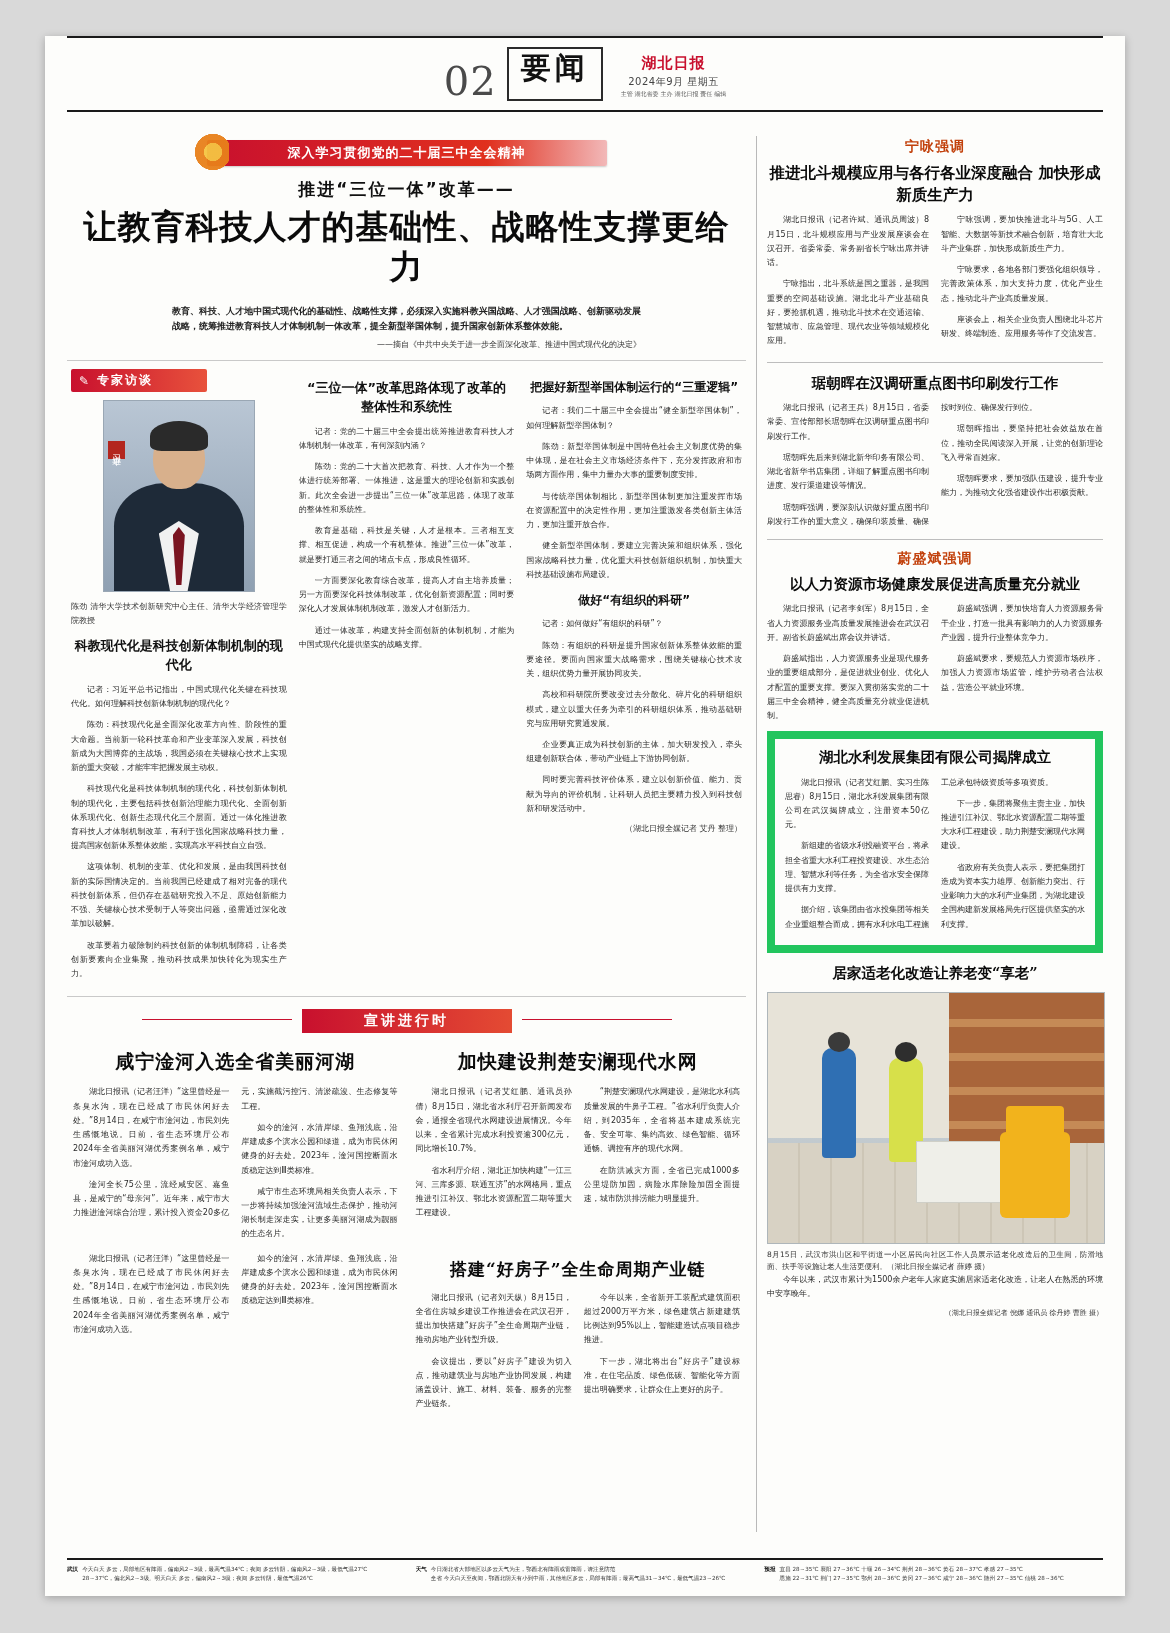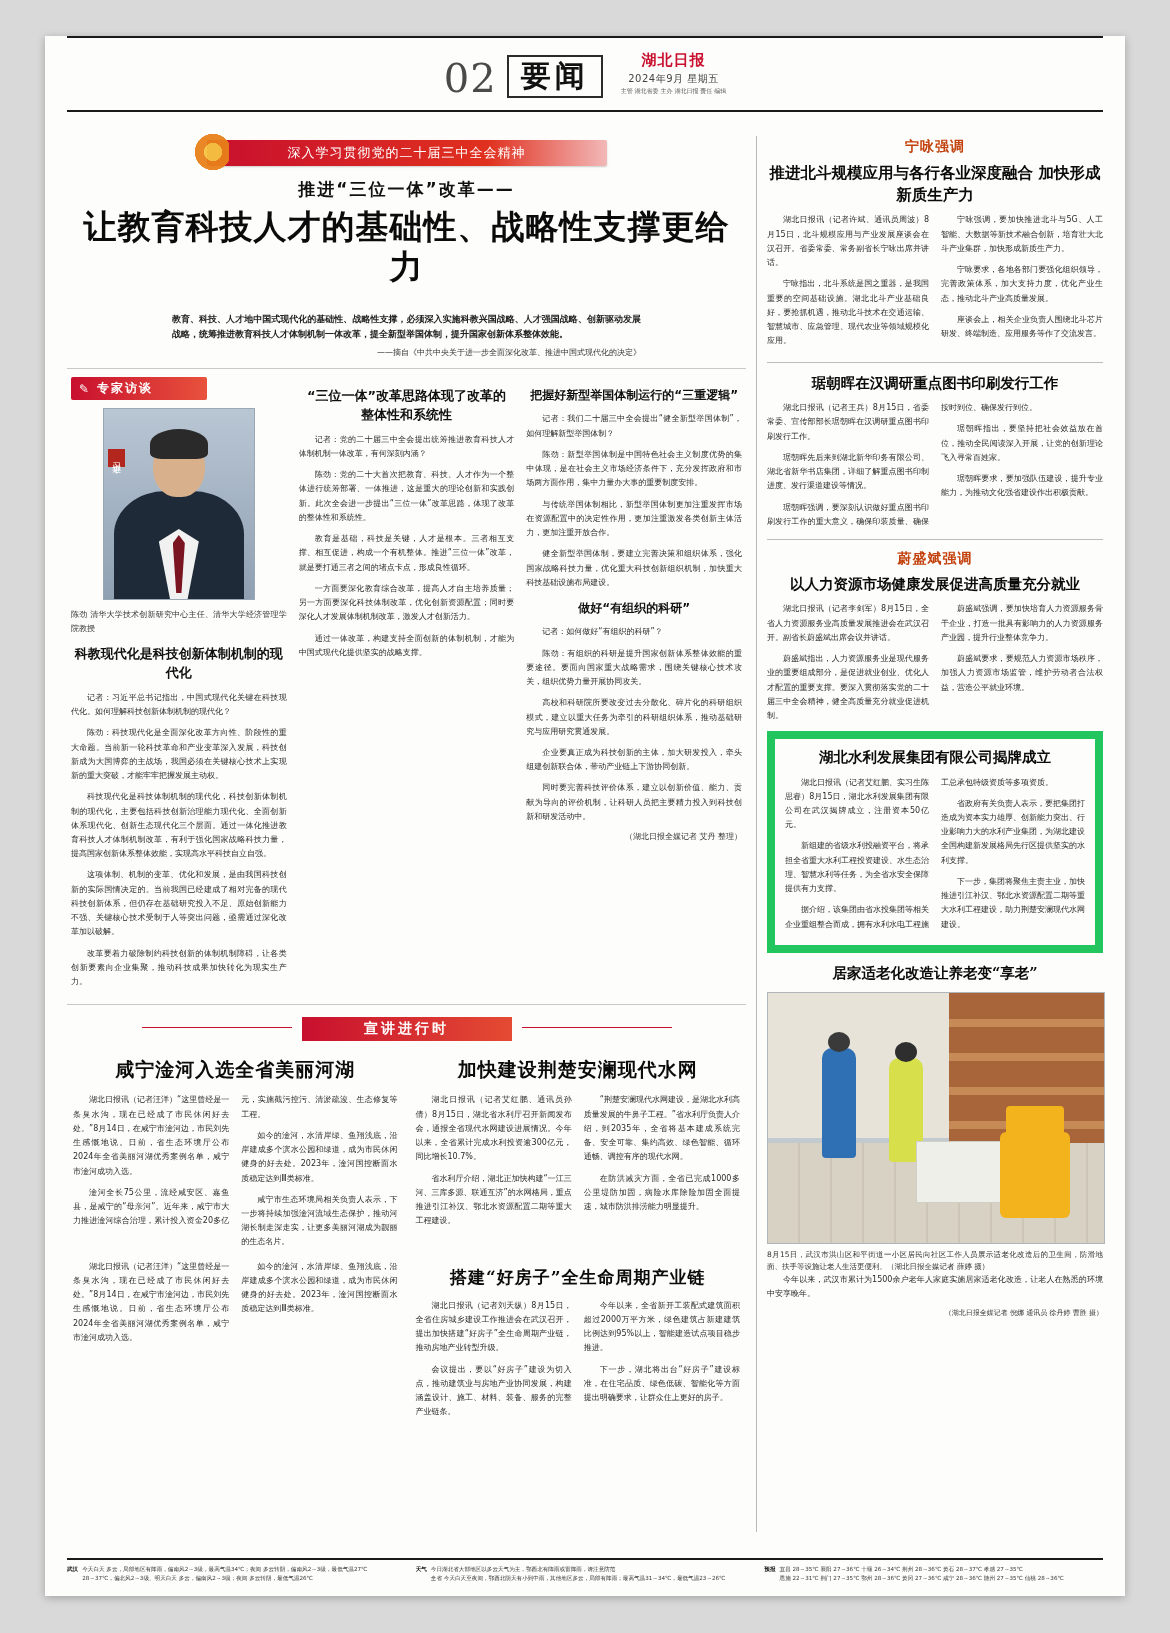--- a/index.html
+++ b/index.html
@@ -39,21 +39,21 @@
   .mast-inner { display: flex; align-items: flex-end; gap: 10px; }
   .pagenum {
     font-family: "DejaVu Serif", serif;
     font-size: 40px;
     color: #4a4a4a;
     letter-spacing: 1px;
     line-height: 1;
   }
   .pagebox {
     border: 2px solid #2b2b2b;
-    padding: 2px 12px 4px 12px;
+    padding: 2px 12px 15px 12px;
     font-size: 30px;
     font-weight: bold;
     color: #111;
     line-height: 1.1;
     letter-spacing: 4px;
   }
   .brand-wrap { text-align: center; margin-left: 8px; padding-bottom: 2px;}
   .brand {
     color: #c8102e;
     font-size: 15px;
@@ -80,21 +80,21 @@
   }
   
   .red-banner {
     position: relative;
     margin: 4px auto 10px auto;
     width: 400px; height: 26px;
     background: linear-gradient(90deg,#c8102e 0%, #e0301e 70%, #f2b8b8 100%);
     border-radius: 2px;
     color: #fff;
     font-size: 13px;
-    font-weight: normal;
+    font-weight: bold;
     display: flex; align-items: center; justify-content: center;
     letter-spacing: 1px;
     box-shadow: 0 1px 2px rgba(0,0,0,.2);
   }
   .red-banner:before {
     content:"";
     position:absolute; left:-18px; top:-6px;
     width: 40px; height: 36px;
     background: radial-gradient(circle at 60% 50%, #f5c542 0 30%, #e8801a 31% 60%, transparent 61%);
     opacity:.95;
@@ -107,21 +107,21 @@
     margin: 12px 0 6px 0;
     letter-spacing: 2px;
   }
   .mainhead {
     text-align: center;
     font-size: 33px;
     font-weight: bold;
     color: #0b0b0b;
     letter-spacing: 1px;
     line-height: 1.22;
-    margin: 4px 16px 24px 16px;
+    margin: 4px 16px 16px 16px;
     font-family: "DejaVu Serif", serif;
   }
   .lead {
     margin: 6px 105px 4px 105px;
     font-size: 9px;
     line-height: 1.75;
     color: #222;
     text-align: justify;
     font-weight: bold;
   }
@@ -459,22 +459,22 @@
             <div class="para">蔚盛斌要求，要规范人力资源市场秩序，加强人力资源市场监管，维护劳动者合法权益，营造公平就业环境。</div>
           </div>
         </div>
 
         <div class="redbox">
           <div class="r-head">湖北水利发展集团有限公司揭牌成立</div>
           <div class="r-body">
             <div class="para">湖北日报讯（记者艾红鹏、实习生陈思睿）8月15日，湖北水利发展集团有限公司在武汉揭牌成立，注册资本50亿元。</div>
             <div class="para">新组建的省级水利投融资平台，将承担全省重大水利工程投资建设、水生态治理、智慧水利等任务，为全省水安全保障提供有力支撑。</div>
             <div class="para">据介绍，该集团由省水投集团等相关企业重组整合而成，拥有水利水电工程施工总承包特级资质等多项资质。</div>
+            <div class="para">下一步，集团将聚焦主责主业，加快推进引江补汉、鄂北水资源配置二期等重大水利工程建设，助力荆楚安澜现代水网建设。</div>
             <div class="para">省政府有关负责人表示，要把集团打造成为资本实力雄厚、创新能力突出、行业影响力大的水利产业集团，为湖北建设全国构建新发展格局先行区提供坚实的水利支撑。</div>
-            <div class="para">下一步，集团将聚焦主责主业，加快推进引江补汉、鄂北水资源配置二期等重大水利工程建设，助力荆楚安澜现代水网建设。</div>
           </div>
         </div>
 
         <div>
           <div class="r-head">居家适老化改造让养老变“享老”</div>
           <div class="photo">
             <div class="wall"></div>
             <div class="shelf"></div>
             <div class="floor"></div>
             <div class="p1"></div>

